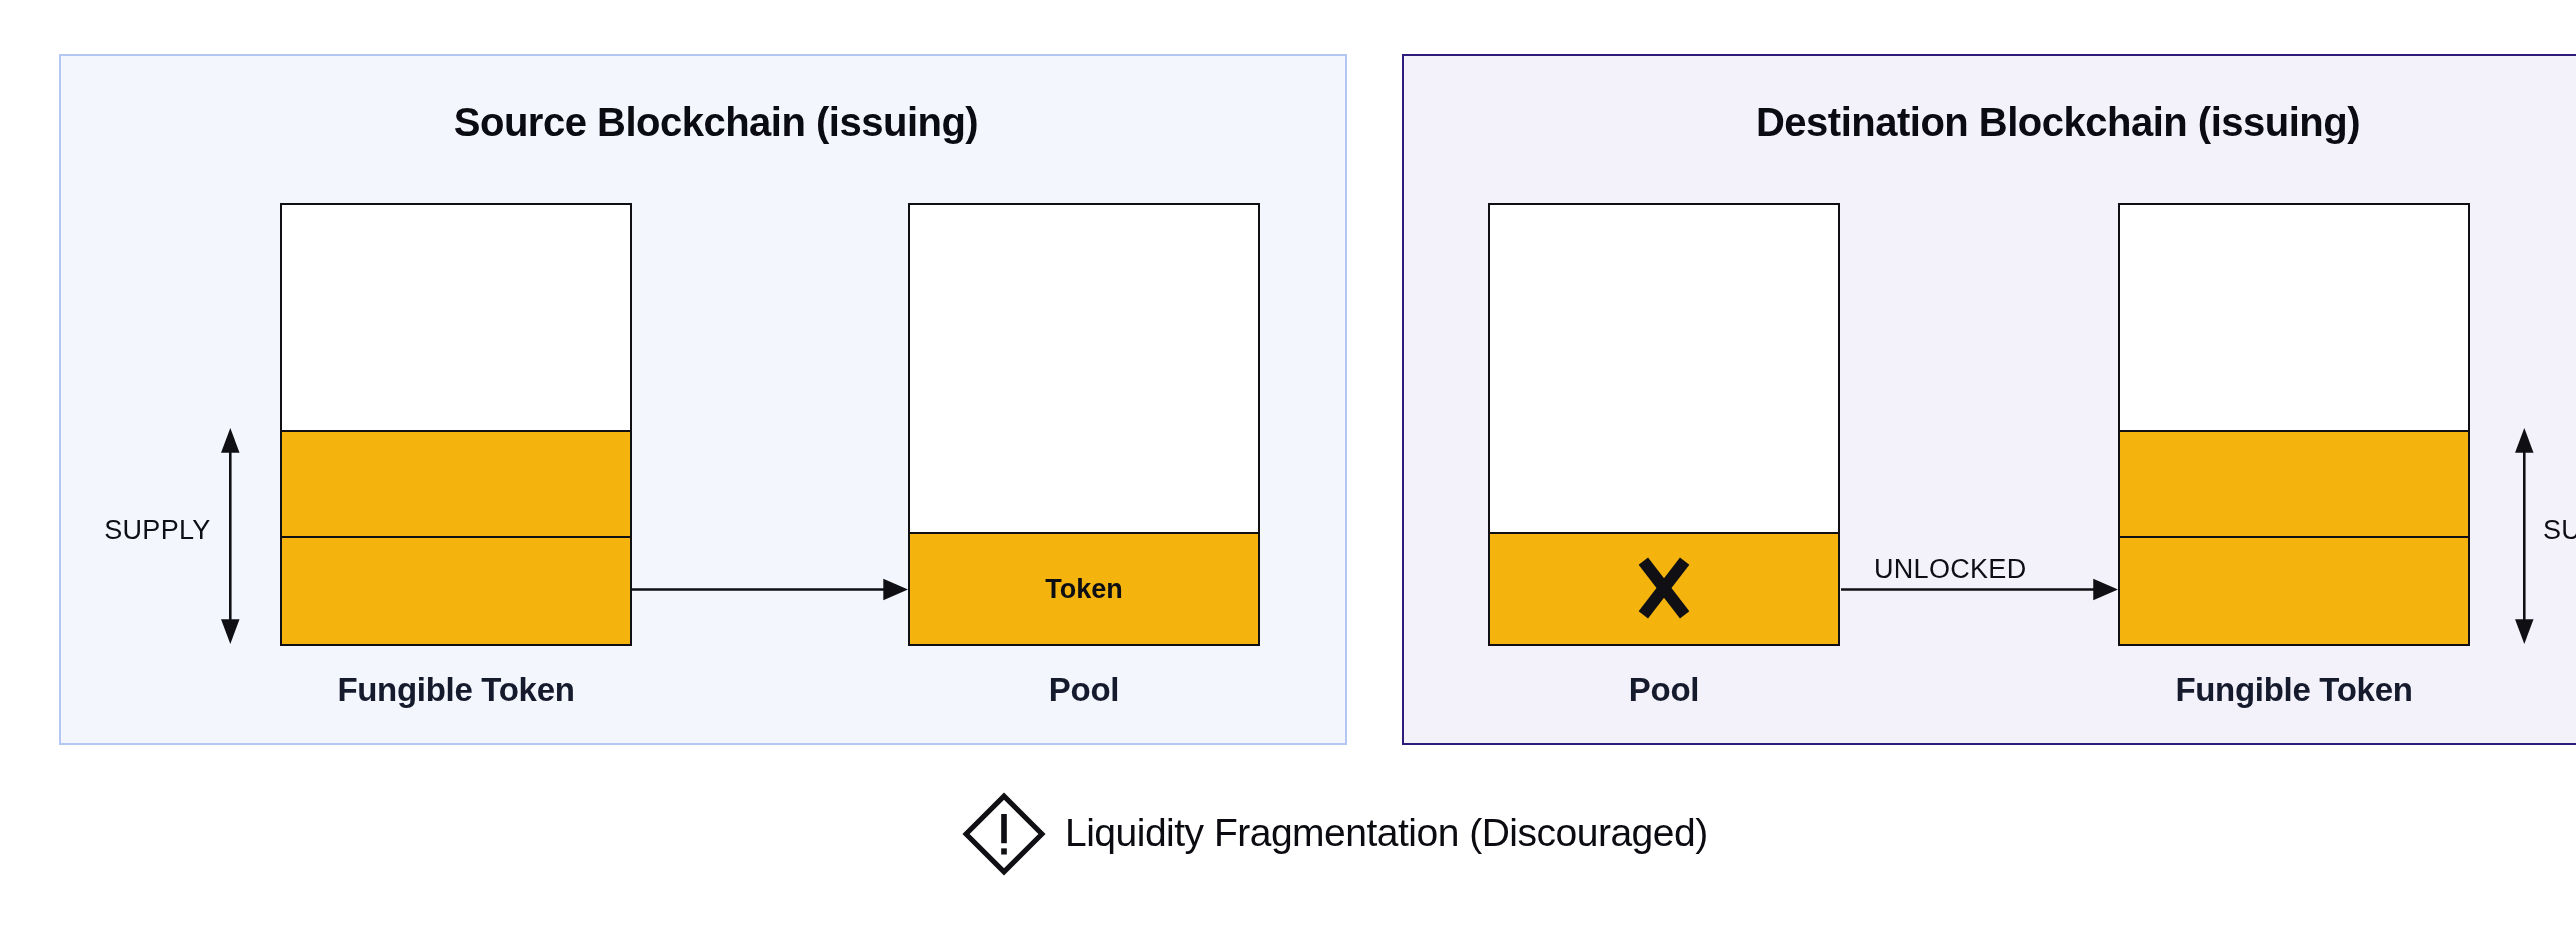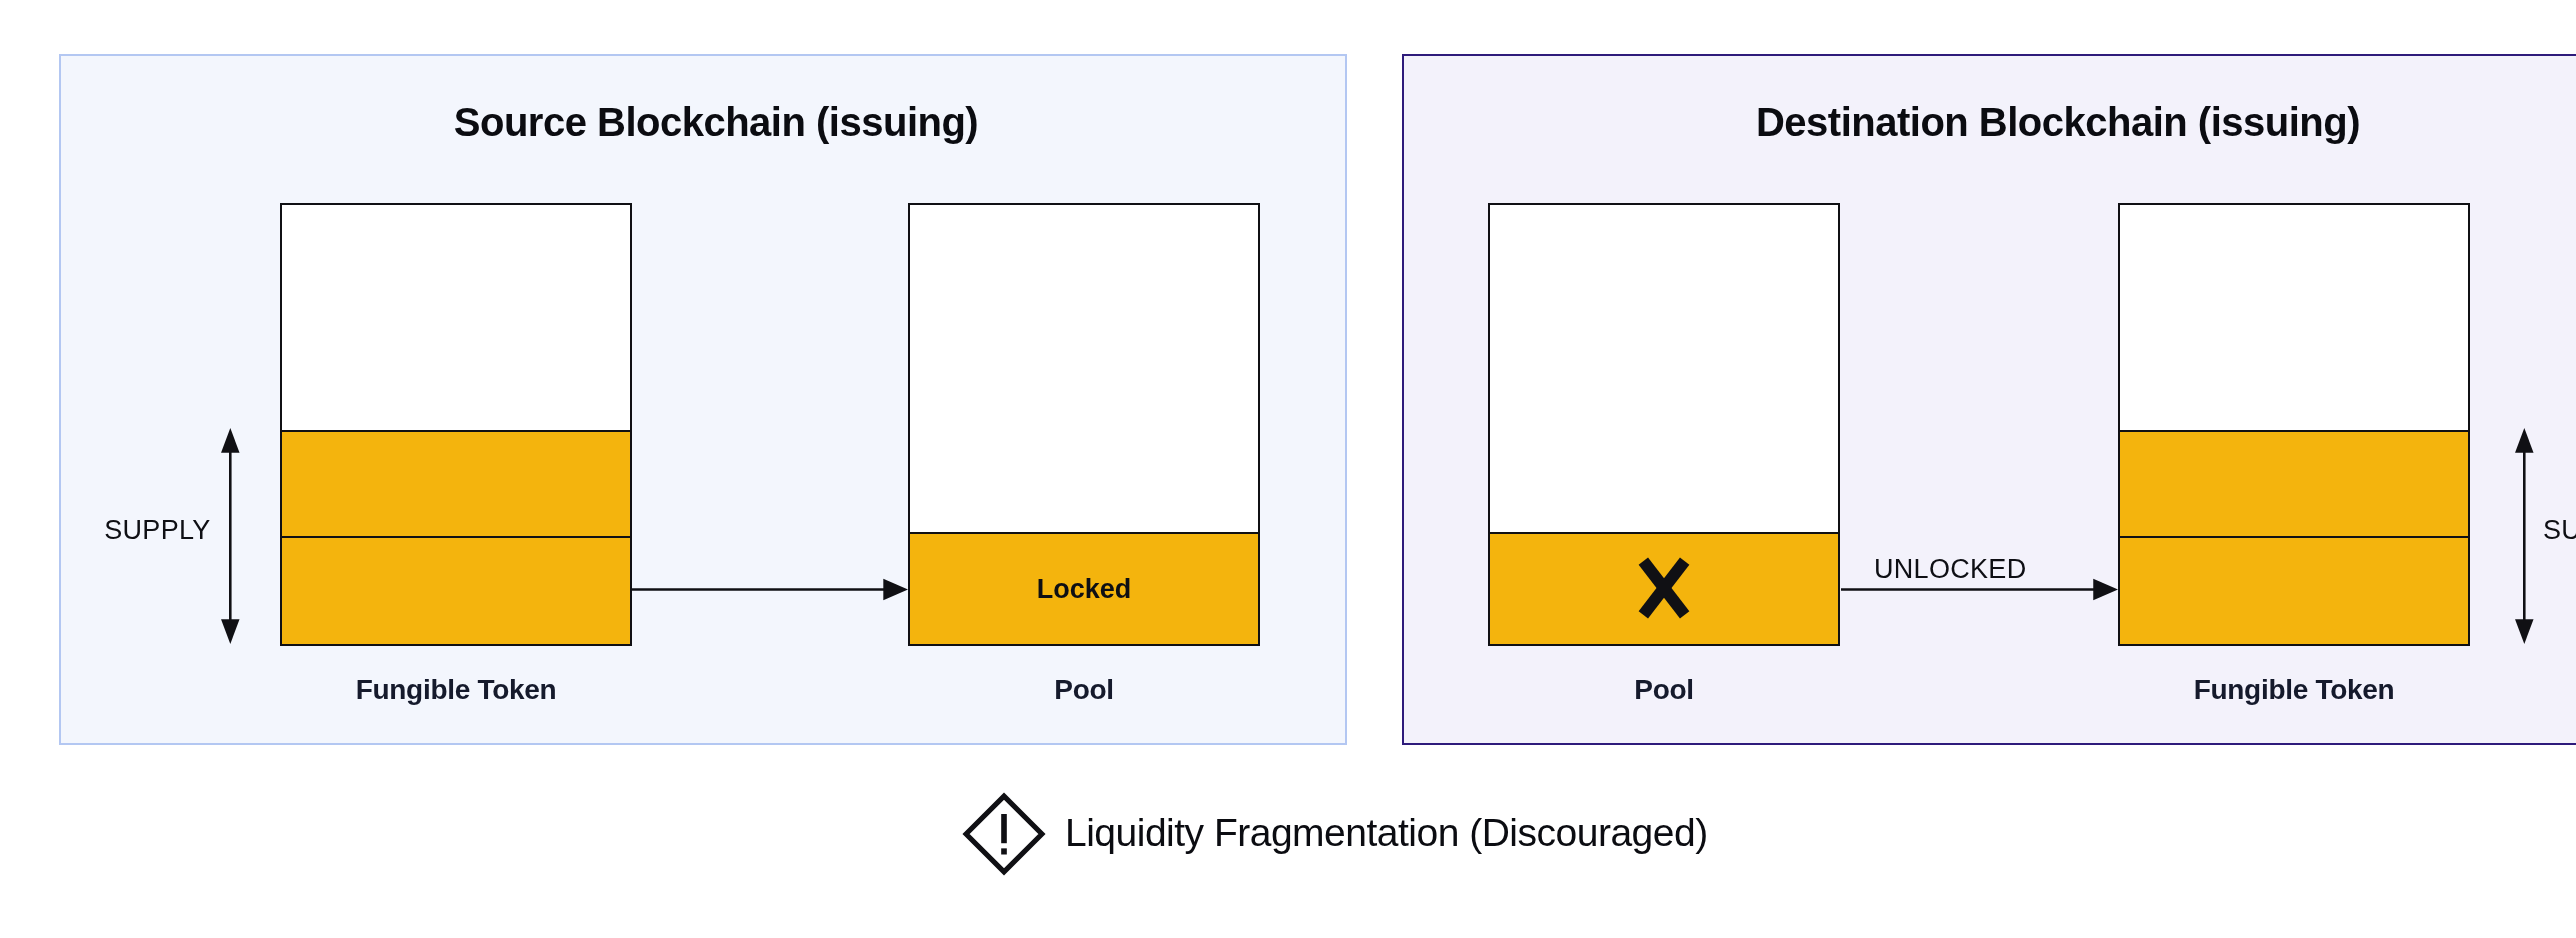--- a/index.html
+++ b/index.html
@@ -33,21 +33,21 @@
   }
   .fill{
     position:absolute;left:0;right:0;bottom:0;
     background:var(--orange);border-top:2.1px solid var(--box-border);
   }
   .fill.supply-fill{height:214px}
   .fill.pool-fill{height:112px}
   .divider{position:absolute;left:0;right:0;top:331px;height:2.1px;background:var(--box-border)}
   .box-label{
     position:absolute;top:618px;width:352px;text-align:center;
-    font-size:28px;font-weight:600;color:var(--label-text);line-height:32px;letter-spacing:-0.3px;
+    font-size:33px;font-weight:600;color:var(--label-text);line-height:32px;letter-spacing:-0.3px;
   }
   .small-caps-label{
     position:absolute;top:464px;width:129px;white-space:nowrap;
     font-size:27px;font-weight:400;color:var(--small-text);line-height:21.6px;letter-spacing:0.3px;
   }
   .locked-label{
     position:absolute;left:0;right:0;top:371px;text-align:center;
     font-size:27px;font-weight:600;color:var(--small-text);line-height:27px;
   }
   .arrow-svg{position:absolute;overflow:visible}
@@ -77,21 +77,21 @@
     </svg>
     <div class="small-caps-label" style="left:20.6px;text-align:right">SUPPLY</div>
 
     <svg class="arrow-svg" style="left:571px;top:522px" width="276" height="23" viewBox="0 0 536 44">
       <line x1="0" y1="22" x2="492" y2="22" stroke="#101014" stroke-width="5"></line>
       <polygon points="536,22 488,1 488,43" fill="#101014"></polygon>
     </svg>
 
     <div class="bar-box" style="left:847px">
       <div class="fill pool-fill"></div>
-      <div class="locked-label">Locked</div>
+      <div class="locked-label">Token</div>
     </div>
 
     <div class="box-label" style="left:219px">Fungible Token</div>
     <div class="box-label" style="left:847px">Pool</div>
   </div>
 
   <div class="panel right">
     <div class="panel-title">Destination Blockchain (issuing)</div>
 
     <div class="bar-box" style="left:84px">

